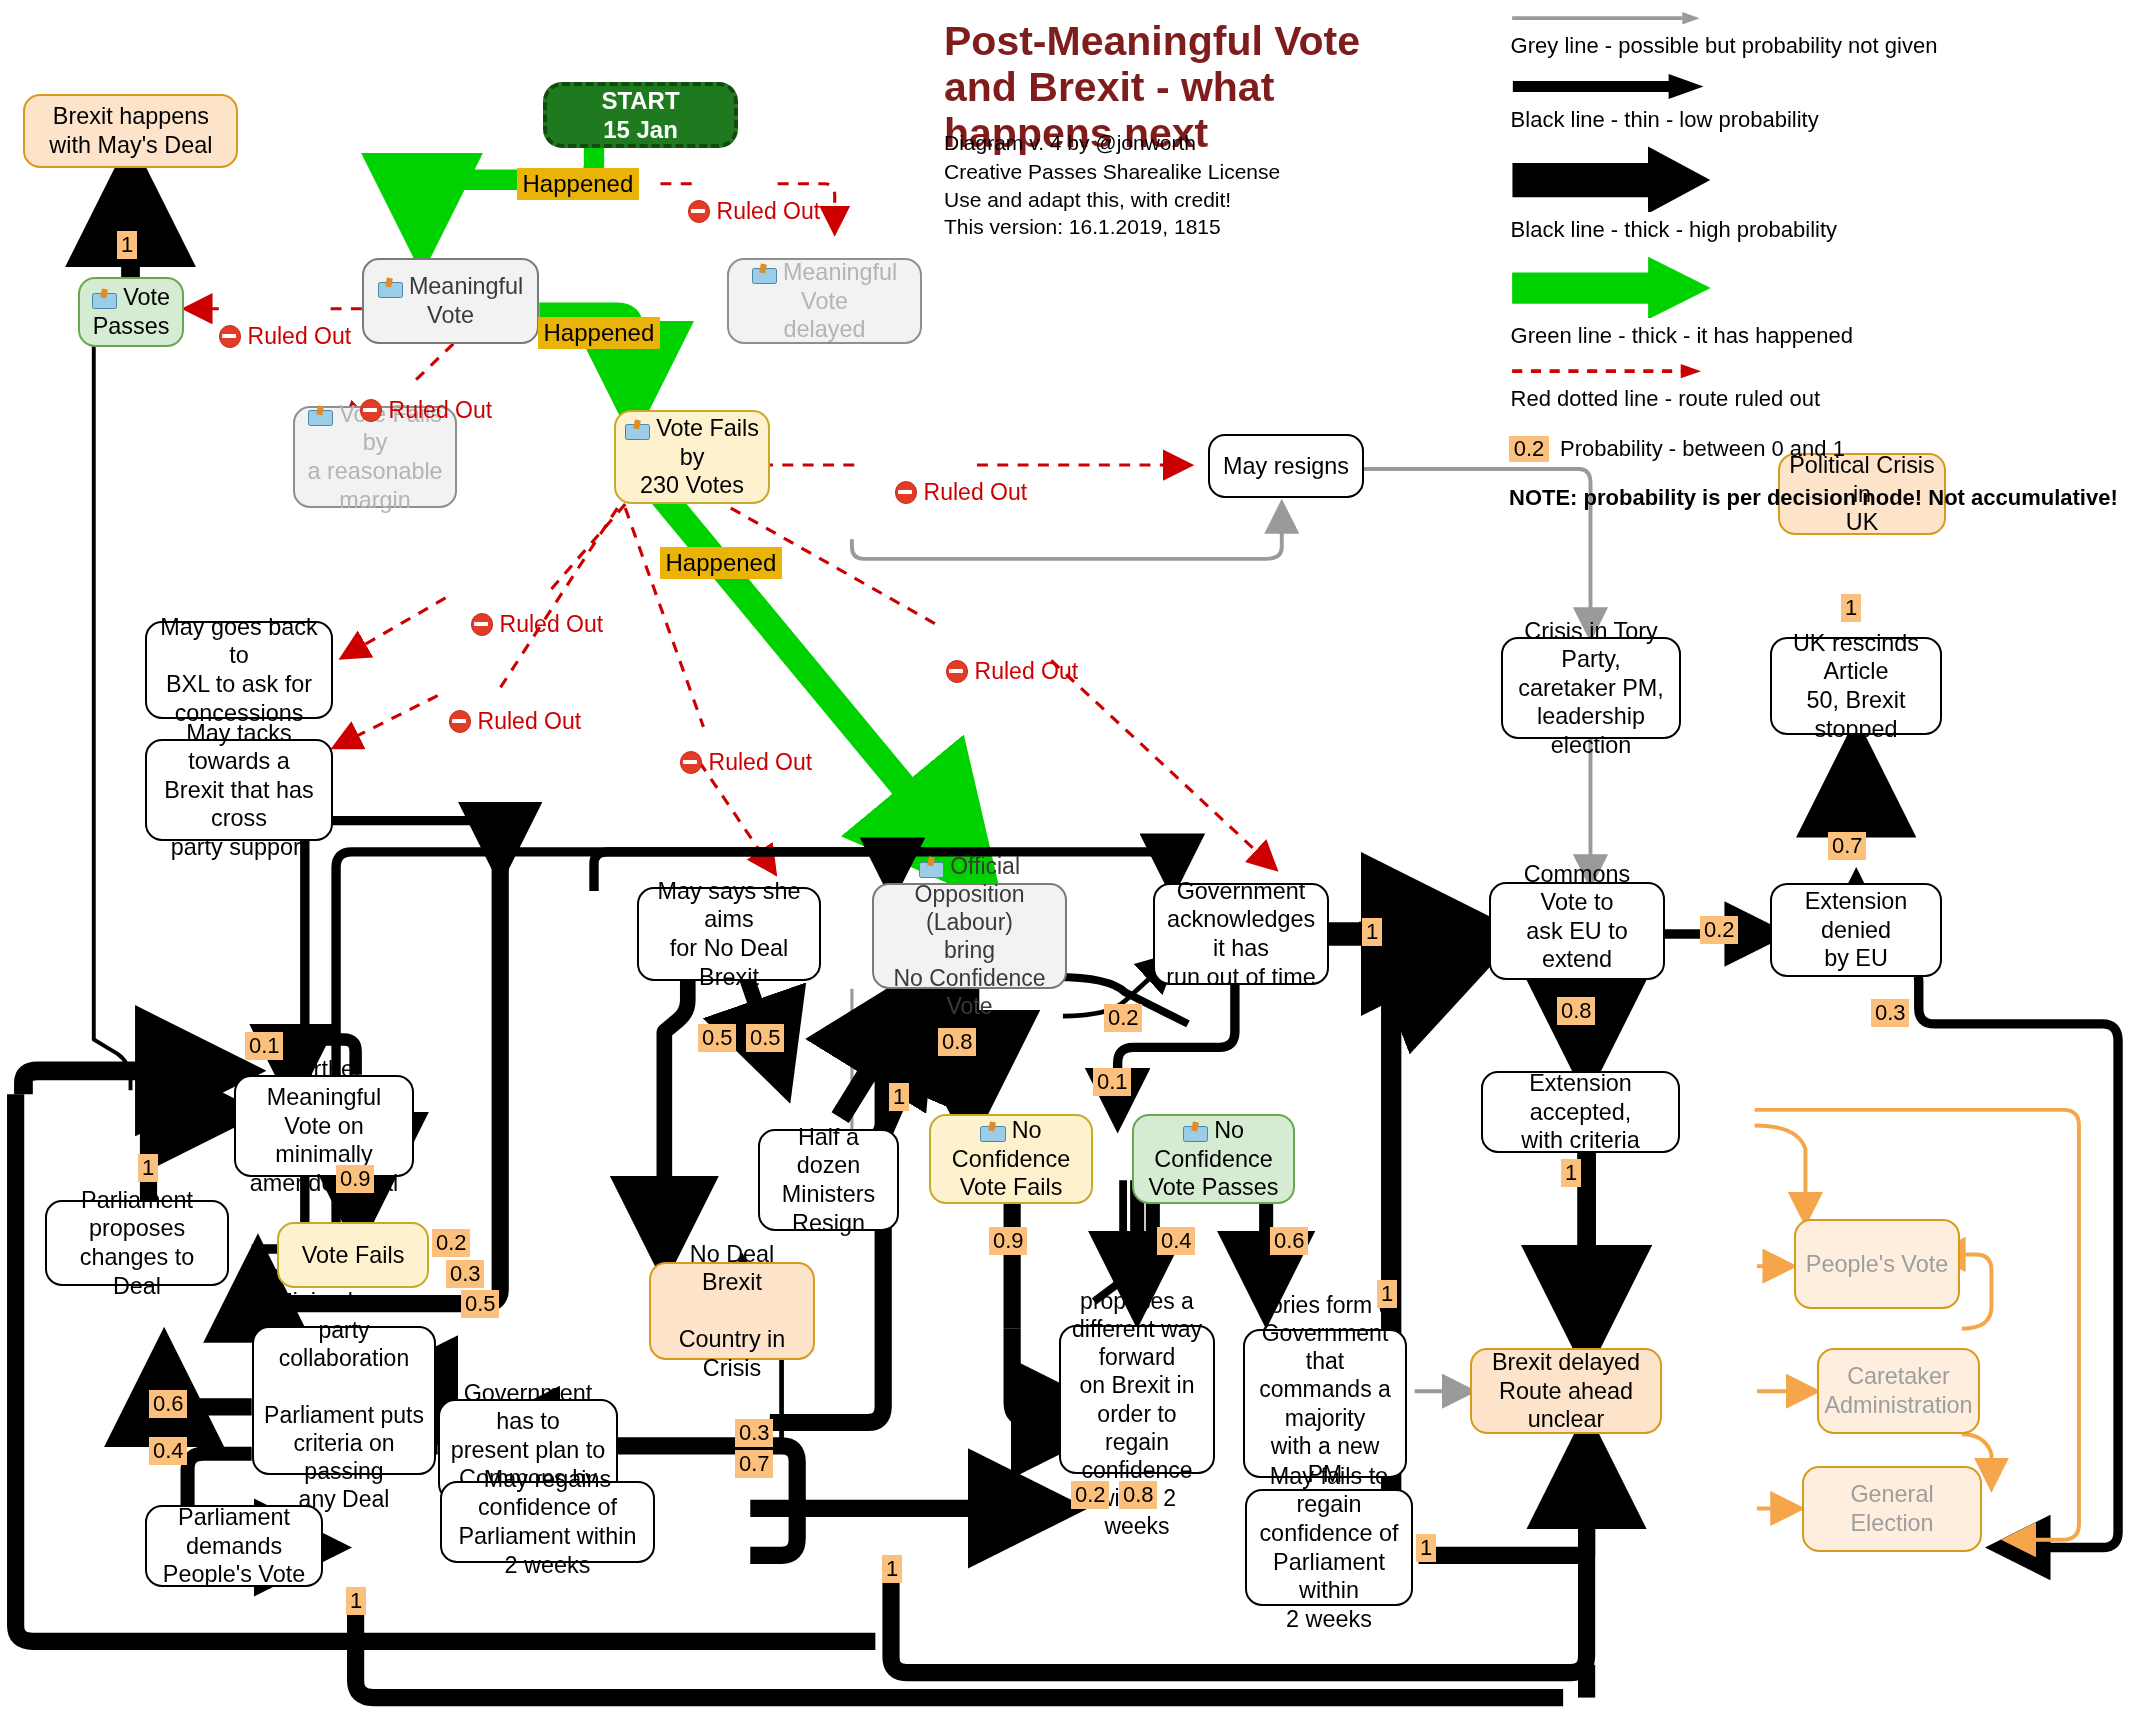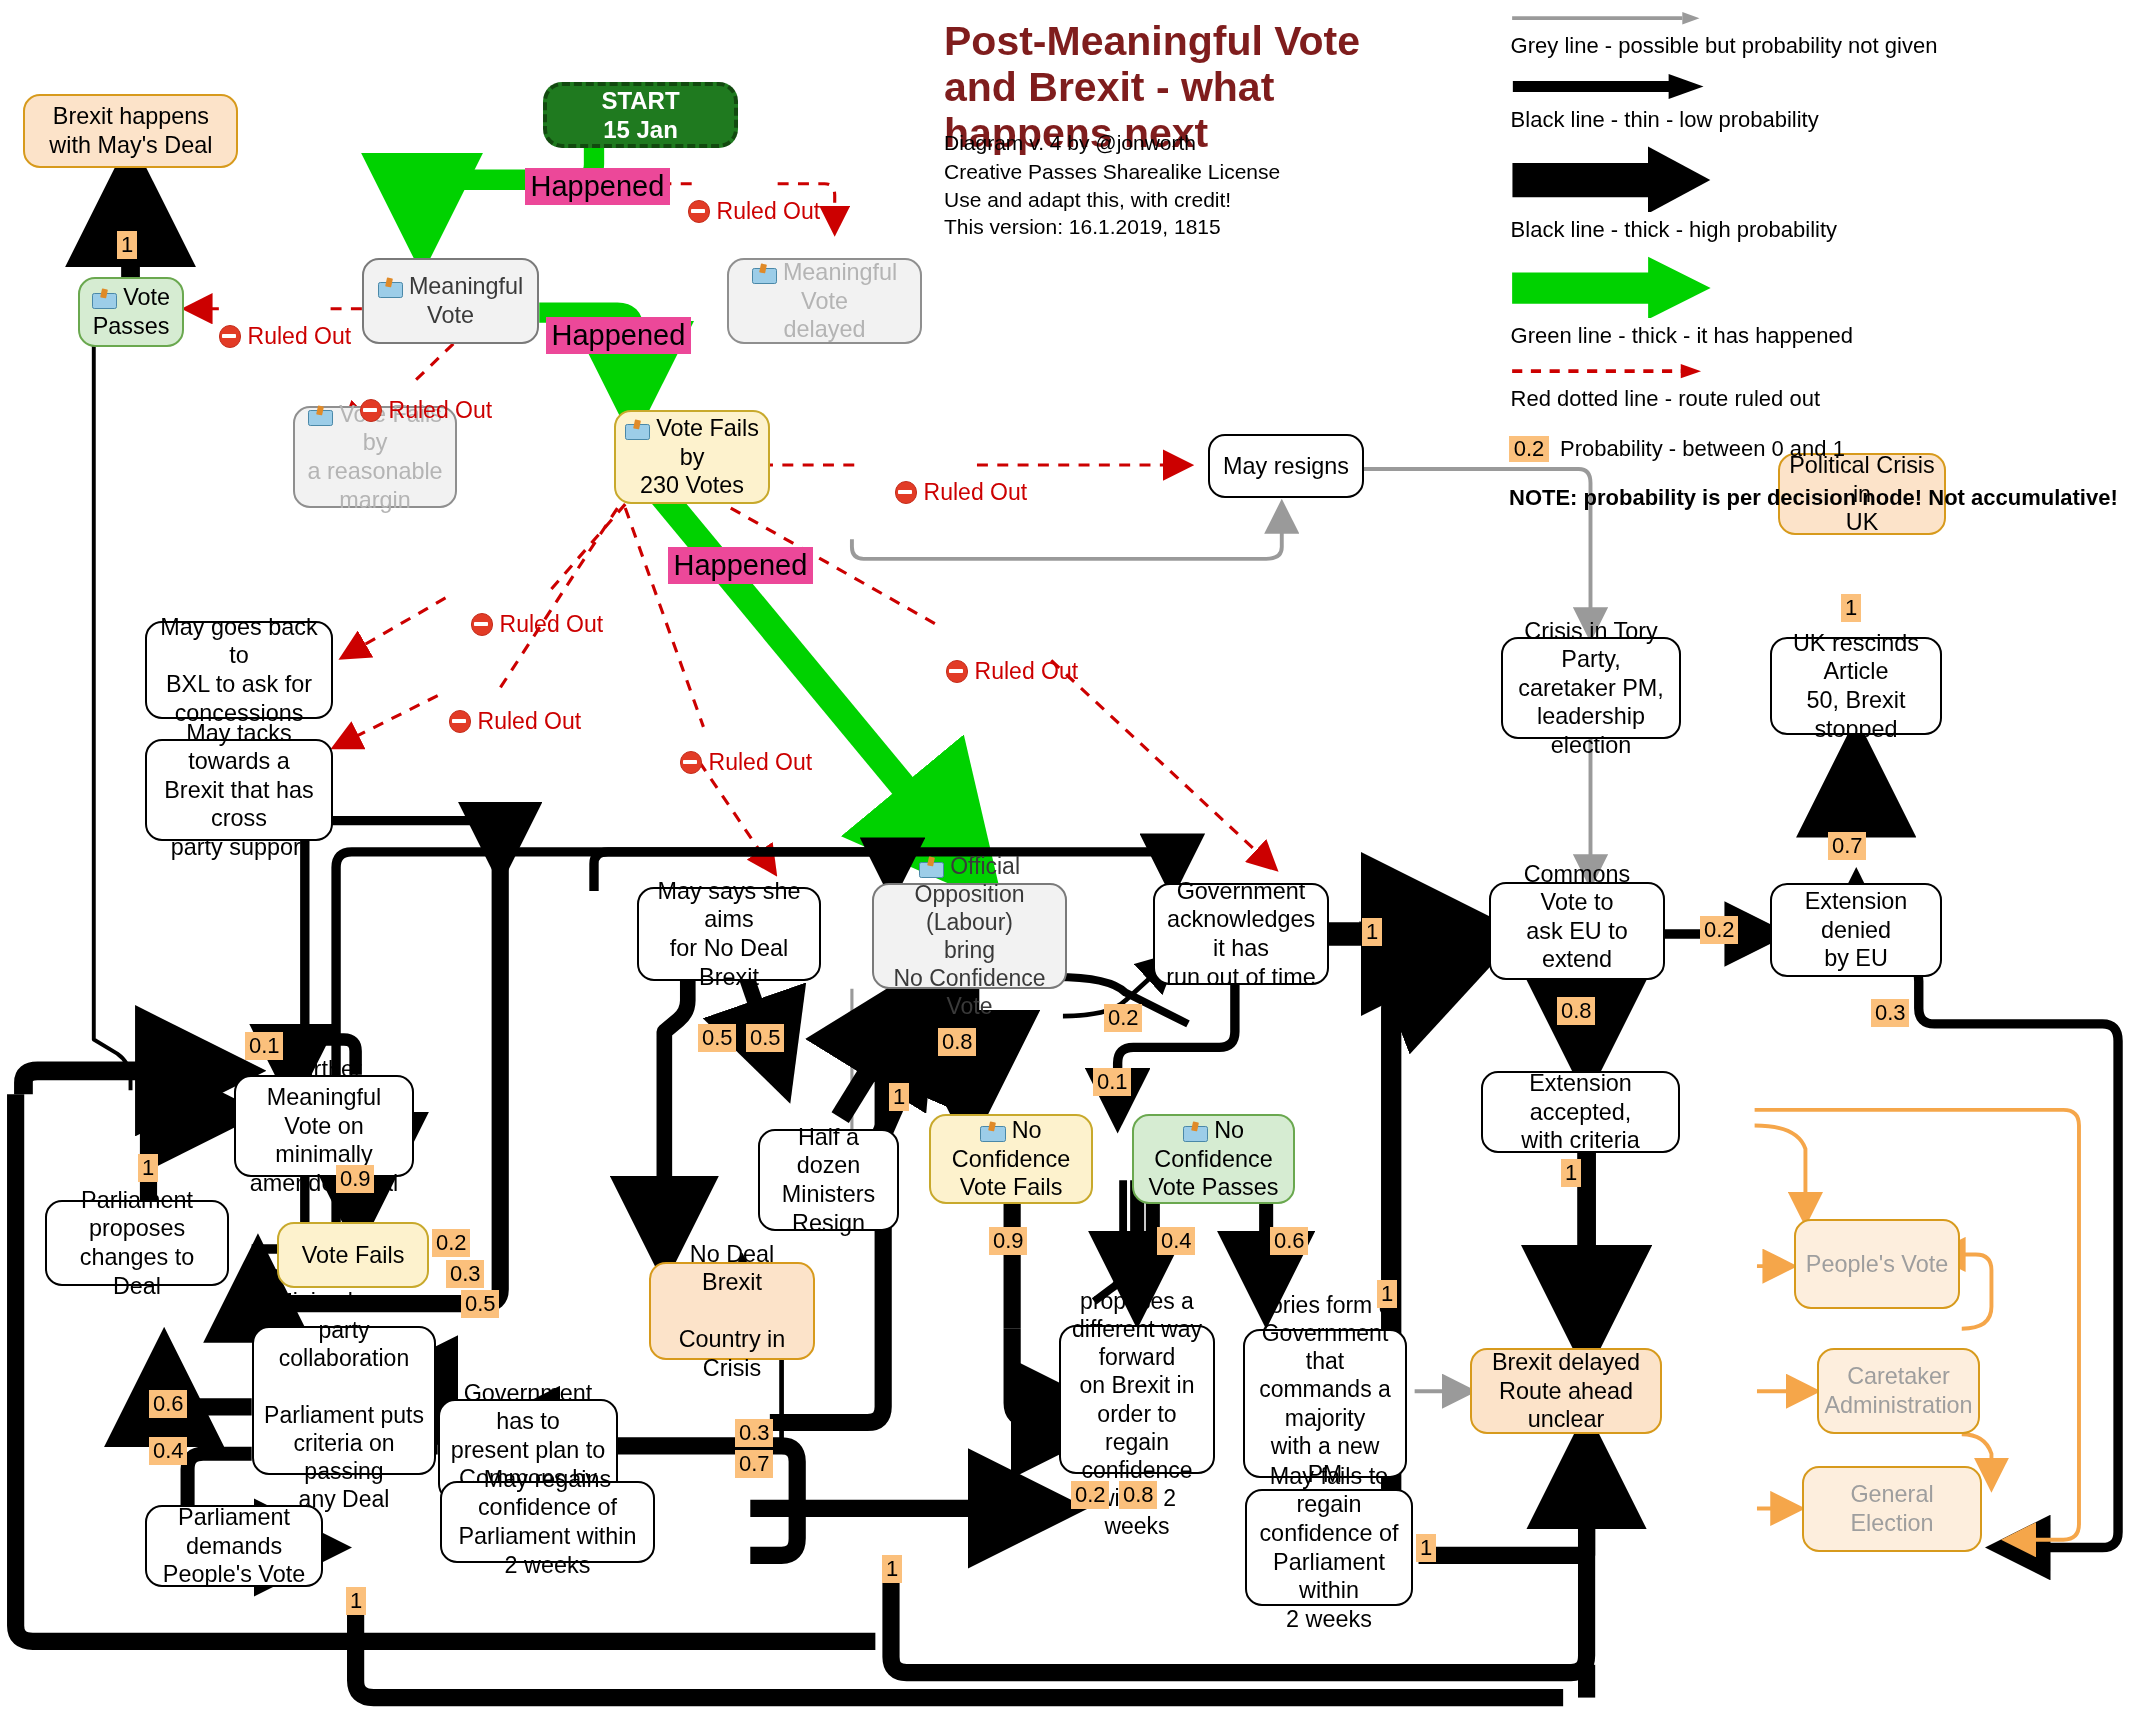--- a/index.html
+++ b/index.html
@@ -21,22 +21,22 @@
   .n-orangefaded{background:#fdeedd;border:2.3px solid #d79a1c;color:#9e9e9e;}
 
   .ballot{display:inline-block;width:23.4px;height:20.3px;vertical-align:-3.9px;margin-right:7.8px;position:relative;}
   .ballot i{position:absolute;left:0;bottom:0;width:23.4px;height:14px;background:#9ccde8;
             border:0.8px solid #4a88a8;border-radius:2.3px;display:block;}
   .ballot b{position:absolute;left:8.6px;top:0;width:6.3px;height:9.4px;background:#e08a28;
             border-radius:0.8px;display:block;transform:rotate(12deg);}
 
   .plabel{position:absolute;background:#fbc07c;color:#000;font-size:22px;line-height:1;
           padding:3.1px 3.9px;z-index:20;font-family:"Liberation Sans",sans-serif;white-space:nowrap;}
-  .happened{position:absolute;background:#ec4899;color:#000;font-size:29px;line-height:1;
-            padding:3.9px 5.5px;z-index:20;white-space:nowrap;margin-left:8px;}
+  .happened{position:absolute;background:#eab308;color:#000;font-size:24px;line-height:1;
+            padding:3.9px 5.5px;z-index:20;white-space:nowrap;}
 
   .ruled{position:absolute;color:#cc0000;font-size:23px;line-height:1;z-index:20;white-space:nowrap;
          display:flex;align-items:center;gap:6.3px;margin-top:28px;}
   .noentry{display:inline-block;width:20.3px;height:20.3px;border-radius:50%;background:#e23b26;
            border:1.6px solid #c42d1c;position:relative;}
   .noentry::after{content:"";position:absolute;left:2.3px;top:7.8px;width:14px;height:3.9px;background:#fff;border-radius:0.8px;}
 
   #title{position:absolute;left:944px;top:19px;width:500px;font-size:41px;font-weight:bold;
          line-height:1.12;color:#7f1d1d;z-index:6;}
   #credits{position:absolute;left:944px;top:129px;width:500px;font-size:21px;line-height:1.36;color:#000;z-index:6;}

